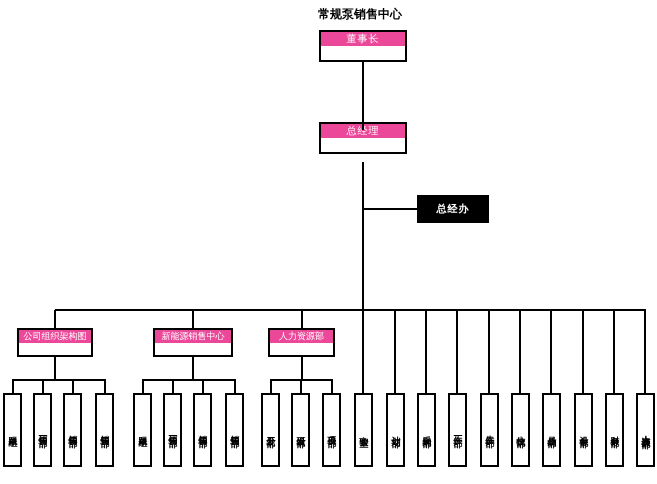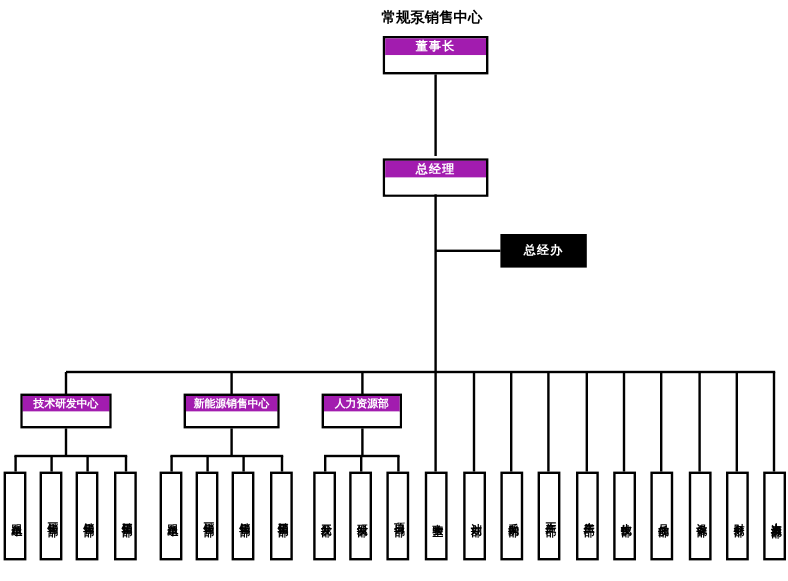--- a/index.html
+++ b/index.html
@@ -26,23 +26,23 @@
   .vl { width: 2px; }
   .hl { height: 2px; }
   
   .node2 {
     position: absolute;
     border: 2px solid #000000;
     box-sizing: border-box;
     background: #ffffff;
   }
   .node2 .head {
-    background: #a21caf;
+    background: #ec4899;
     color: #ffffff;
-    font-weight: bold;
+    font-weight: normal;
     display: flex;
     align-items: center;
     justify-content: center;
     letter-spacing: 1px;
   }
   .node2 .body { background: #ffffff; }
   .big { width: 88px; height: 32px; }
   .big .head { height: 14px; font-size: 10px; }
   .big .body { height: 14px; }
   .ctr { height: 29px; }
@@ -86,29 +86,29 @@
 
 <div class="chart">
 
   <div class="title">常规泵销售中心</div>
 
   <div class="node2 big" style="left:319px; top:30px;">
     <div class="head">董事长</div>
     <div class="body"></div>
   </div>
 
-  <div class="node2 big" style="left:319px; top:132px;">
+  <div class="node2 big" style="left:319px; top:122px;">
     <div class="head">总经理</div>
     <div class="body"></div>
   </div>
 
   <div class="solid" style="left:417px; top:195px; width:72px; height:28px;">总经办</div>
 
   <div class="node2 ctr" style="left:17px; top:328px; width:76px;">
-    <div class="head">技术研发中心</div>
+    <div class="head">公司组织架构图</div>
     <div class="body"></div>
   </div>
   <div class="node2 ctr" style="left:153px; top:328px; width:80px;">
     <div class="head">新能源销售中心</div>
     <div class="body"></div>
   </div>
   <div class="node2 ctr" style="left:268px; top:328px; width:67px;">
     <div class="head">人力资源部</div>
     <div class="body"></div>
   </div>

